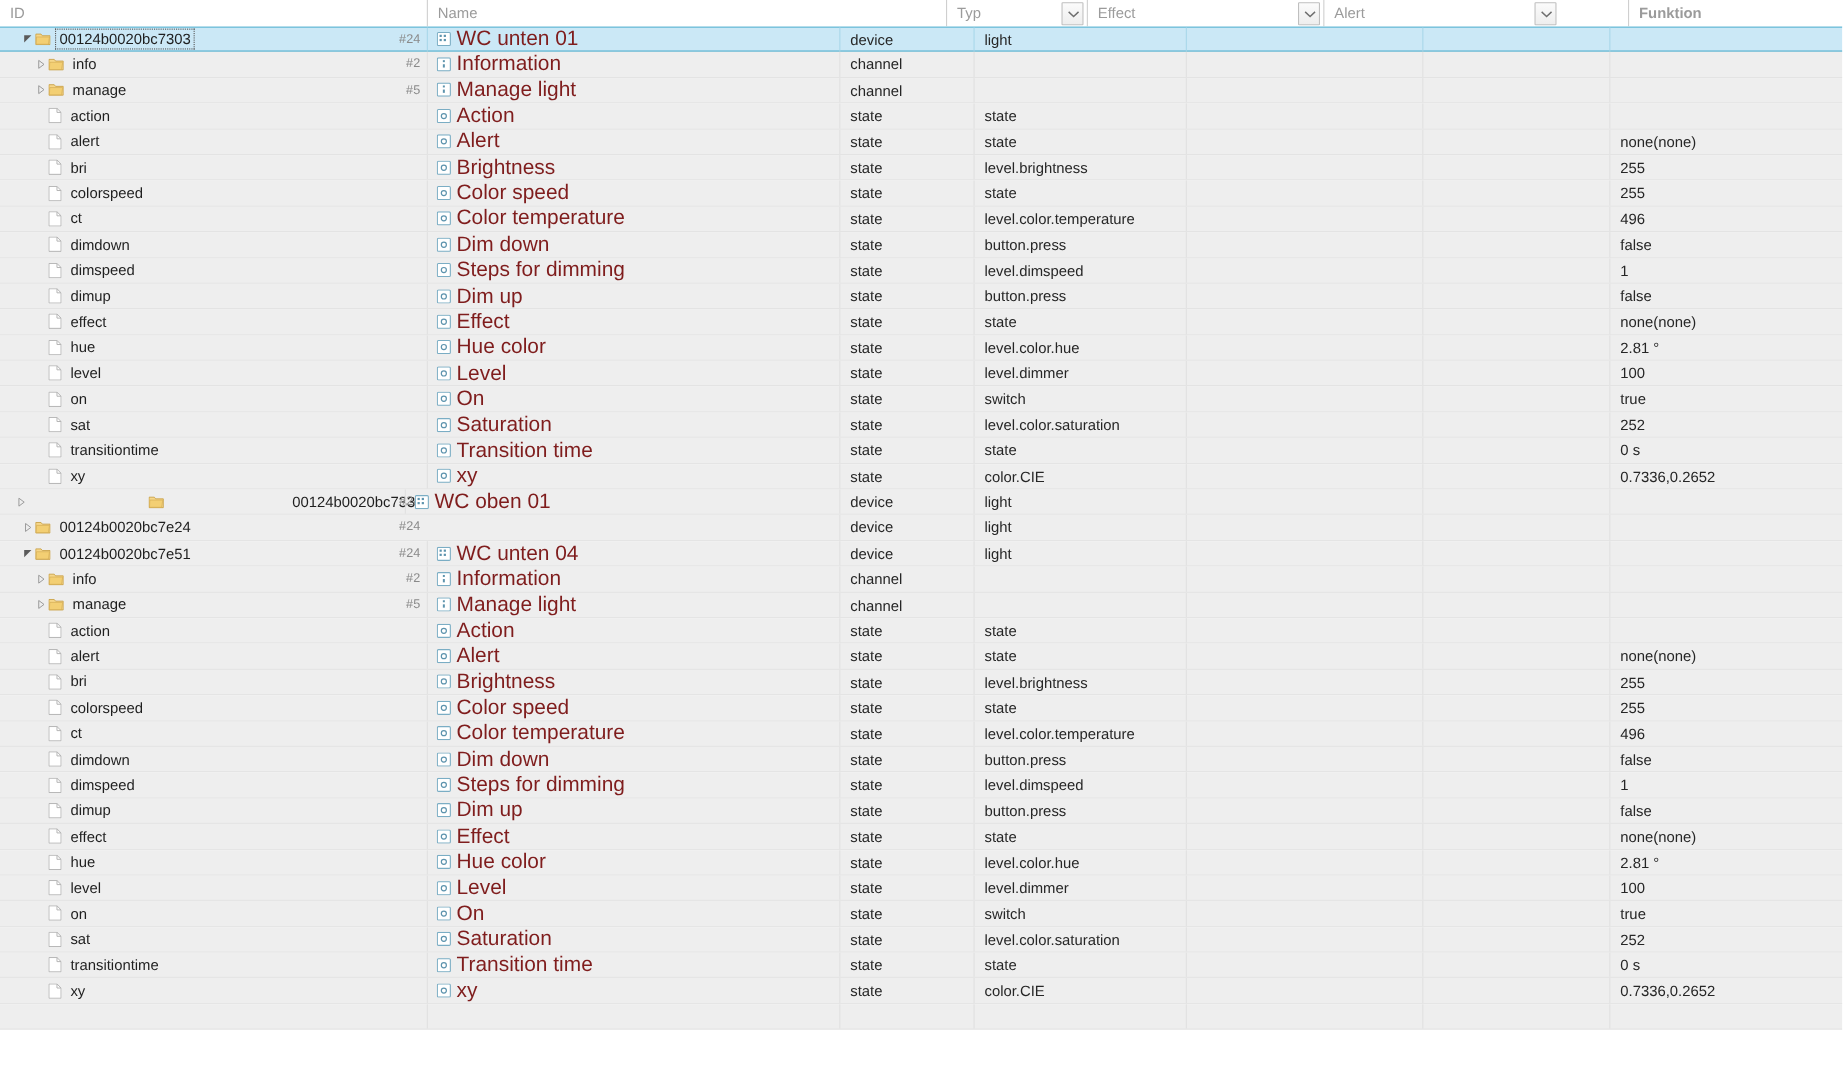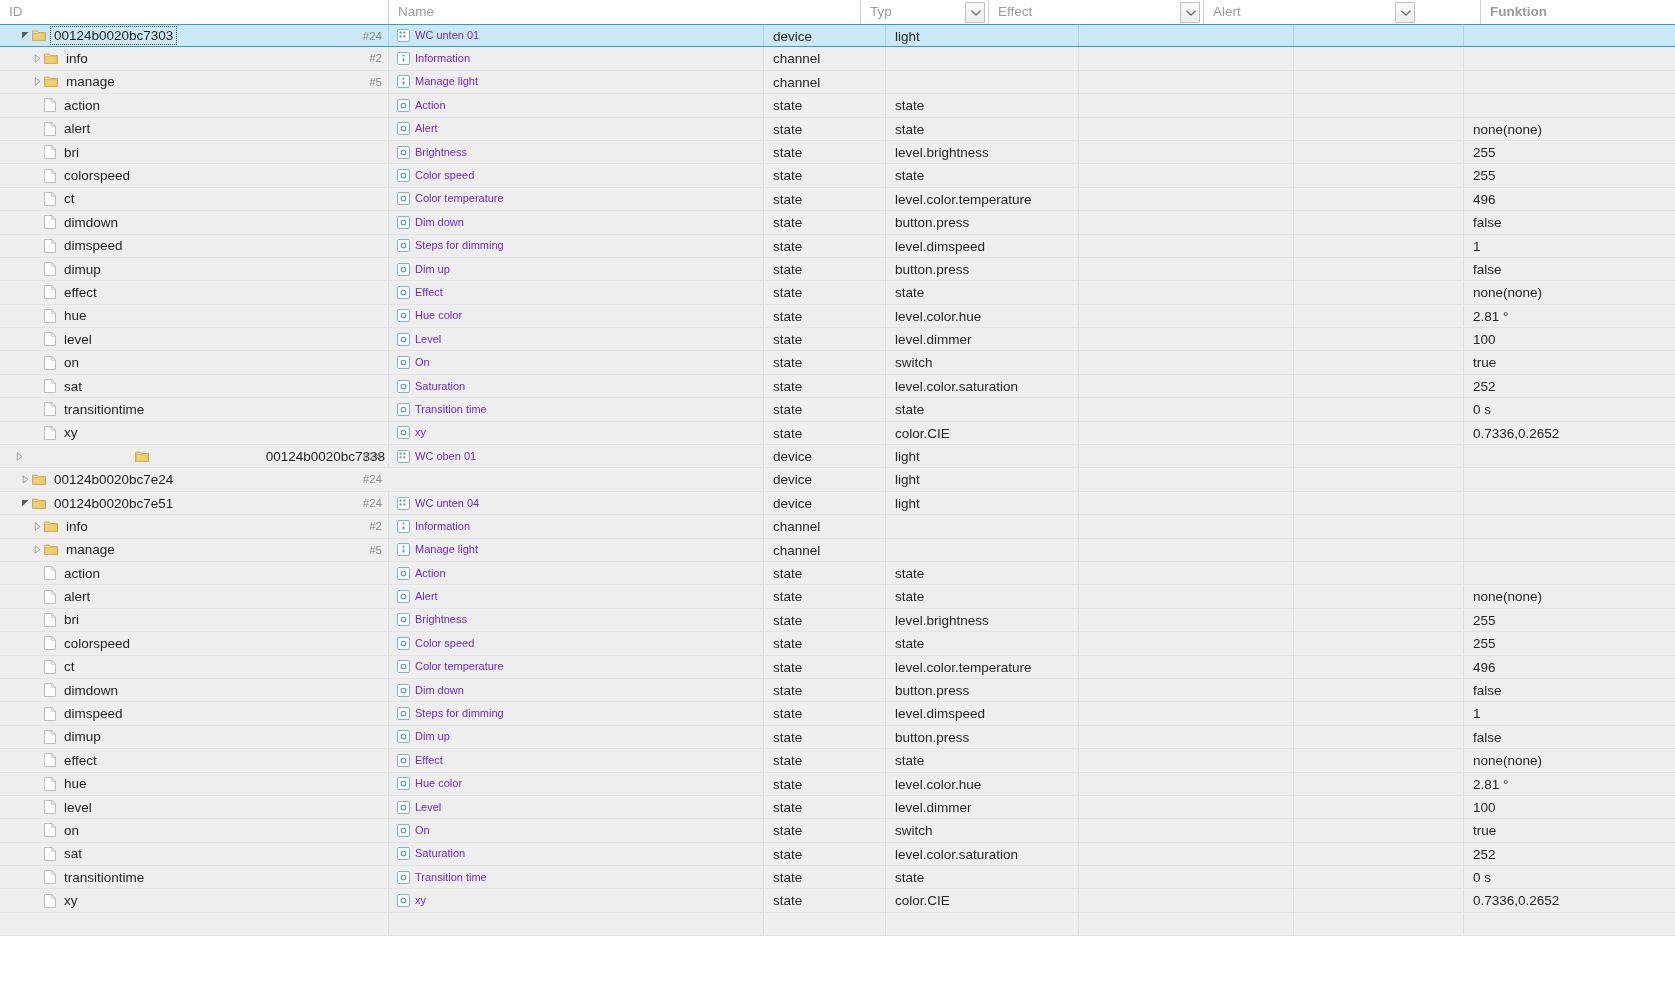--- a/index.html
+++ b/index.html
@@ -115,21 +115,21 @@
     line-height: 23.4px;
     color: #8a8a8a;
     font-size: 11.5px;
   }
 
   
   .ico { flex: 0 0 auto; margin-right: 5px; display: flex; align-items: center; }
   .ico svg { display: block; }
 
   .namecell { display: flex; align-items: center; height: 100%; padding-left: 8px; }
-  .nametext { font-size: 11px; color: #6d28d9; line-height: 17px; }
+  .nametext { font-size: 19px; color: #7f1d1d; line-height: 17px; }
   .valtext { padding-left: 9px; font-size: 13.5px; }
   .plaintext { padding-left: 9px; font-size: 13.5px; }
 </style>
 </head>
 <body>
 
 <div id="app">
 
   <div class="thead" id="thead">
       <div class="th" style="left: 0px; width: 388px;"><span>ID</span></div>
@@ -721,21 +721,21 @@
             <span class="ico">
               <svg width="14" height="13" viewBox="0 0 14 13">
                 <path d="M0.5 2.5 L0.5 11.5 L13.5 11.5 L13.5 3.5 L6.5 3.5 L5.3 2.0 L0.5 2.0 Z" fill="#f6d78a" stroke="#c9a145" stroke-width="0.8"></path>
                 <path d="M1.2 4.6 L13.0 4.6 L12.0 11.2 L0.9 11.2 Z" fill="#f3cf73" stroke="#d2ab53" stroke-width="0.6"></path>
               </svg>
             </span>
             <span class="idlabel">00124b0020bc7338</span>
           </div>
           <span class="count">#24</span>
         </div>
-        <div class="cell divider" style="left: 388px; width: 375px;">
+        <div class="cell divider" style="left: 368px; width: 375px;">
           <div class="namecell">
             <span class="ico">
               <svg width="13" height="13" viewBox="0 0 13 13">
                 <rect x="0.6" y="0.6" width="11.8" height="11.8" rx="1" fill="#ffffff" stroke="#7aadc4" stroke-width="1"></rect>
                 <rect x="2.6" y="2.6" width="2" height="2" fill="#5d93ad"></rect>
                 <rect x="6.4" y="2.6" width="2" height="2" fill="#5d93ad"></rect>
                 <rect x="2.6" y="6.4" width="2" height="2" fill="#5d93ad"></rect>
                 <rect x="6.4" y="6.4" width="2" height="2" fill="#5d93ad"></rect>
               </svg>
             </span>

